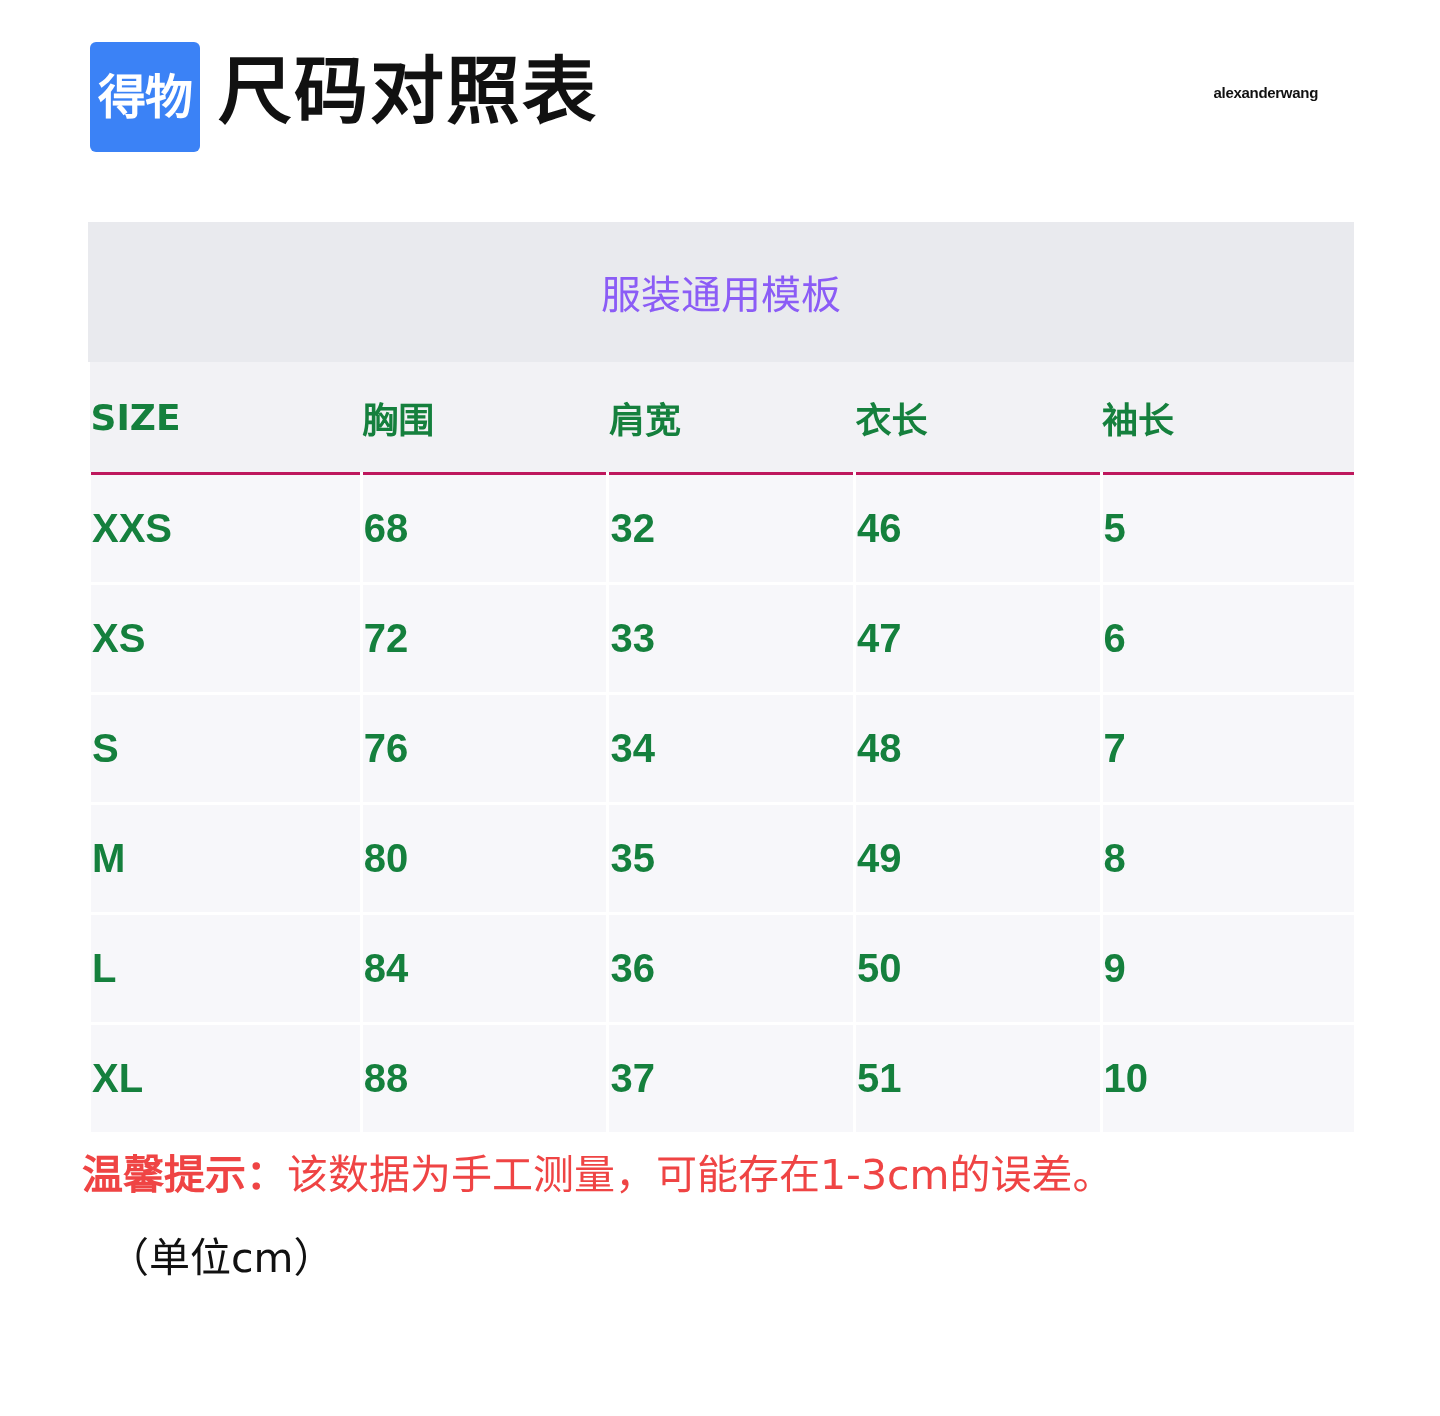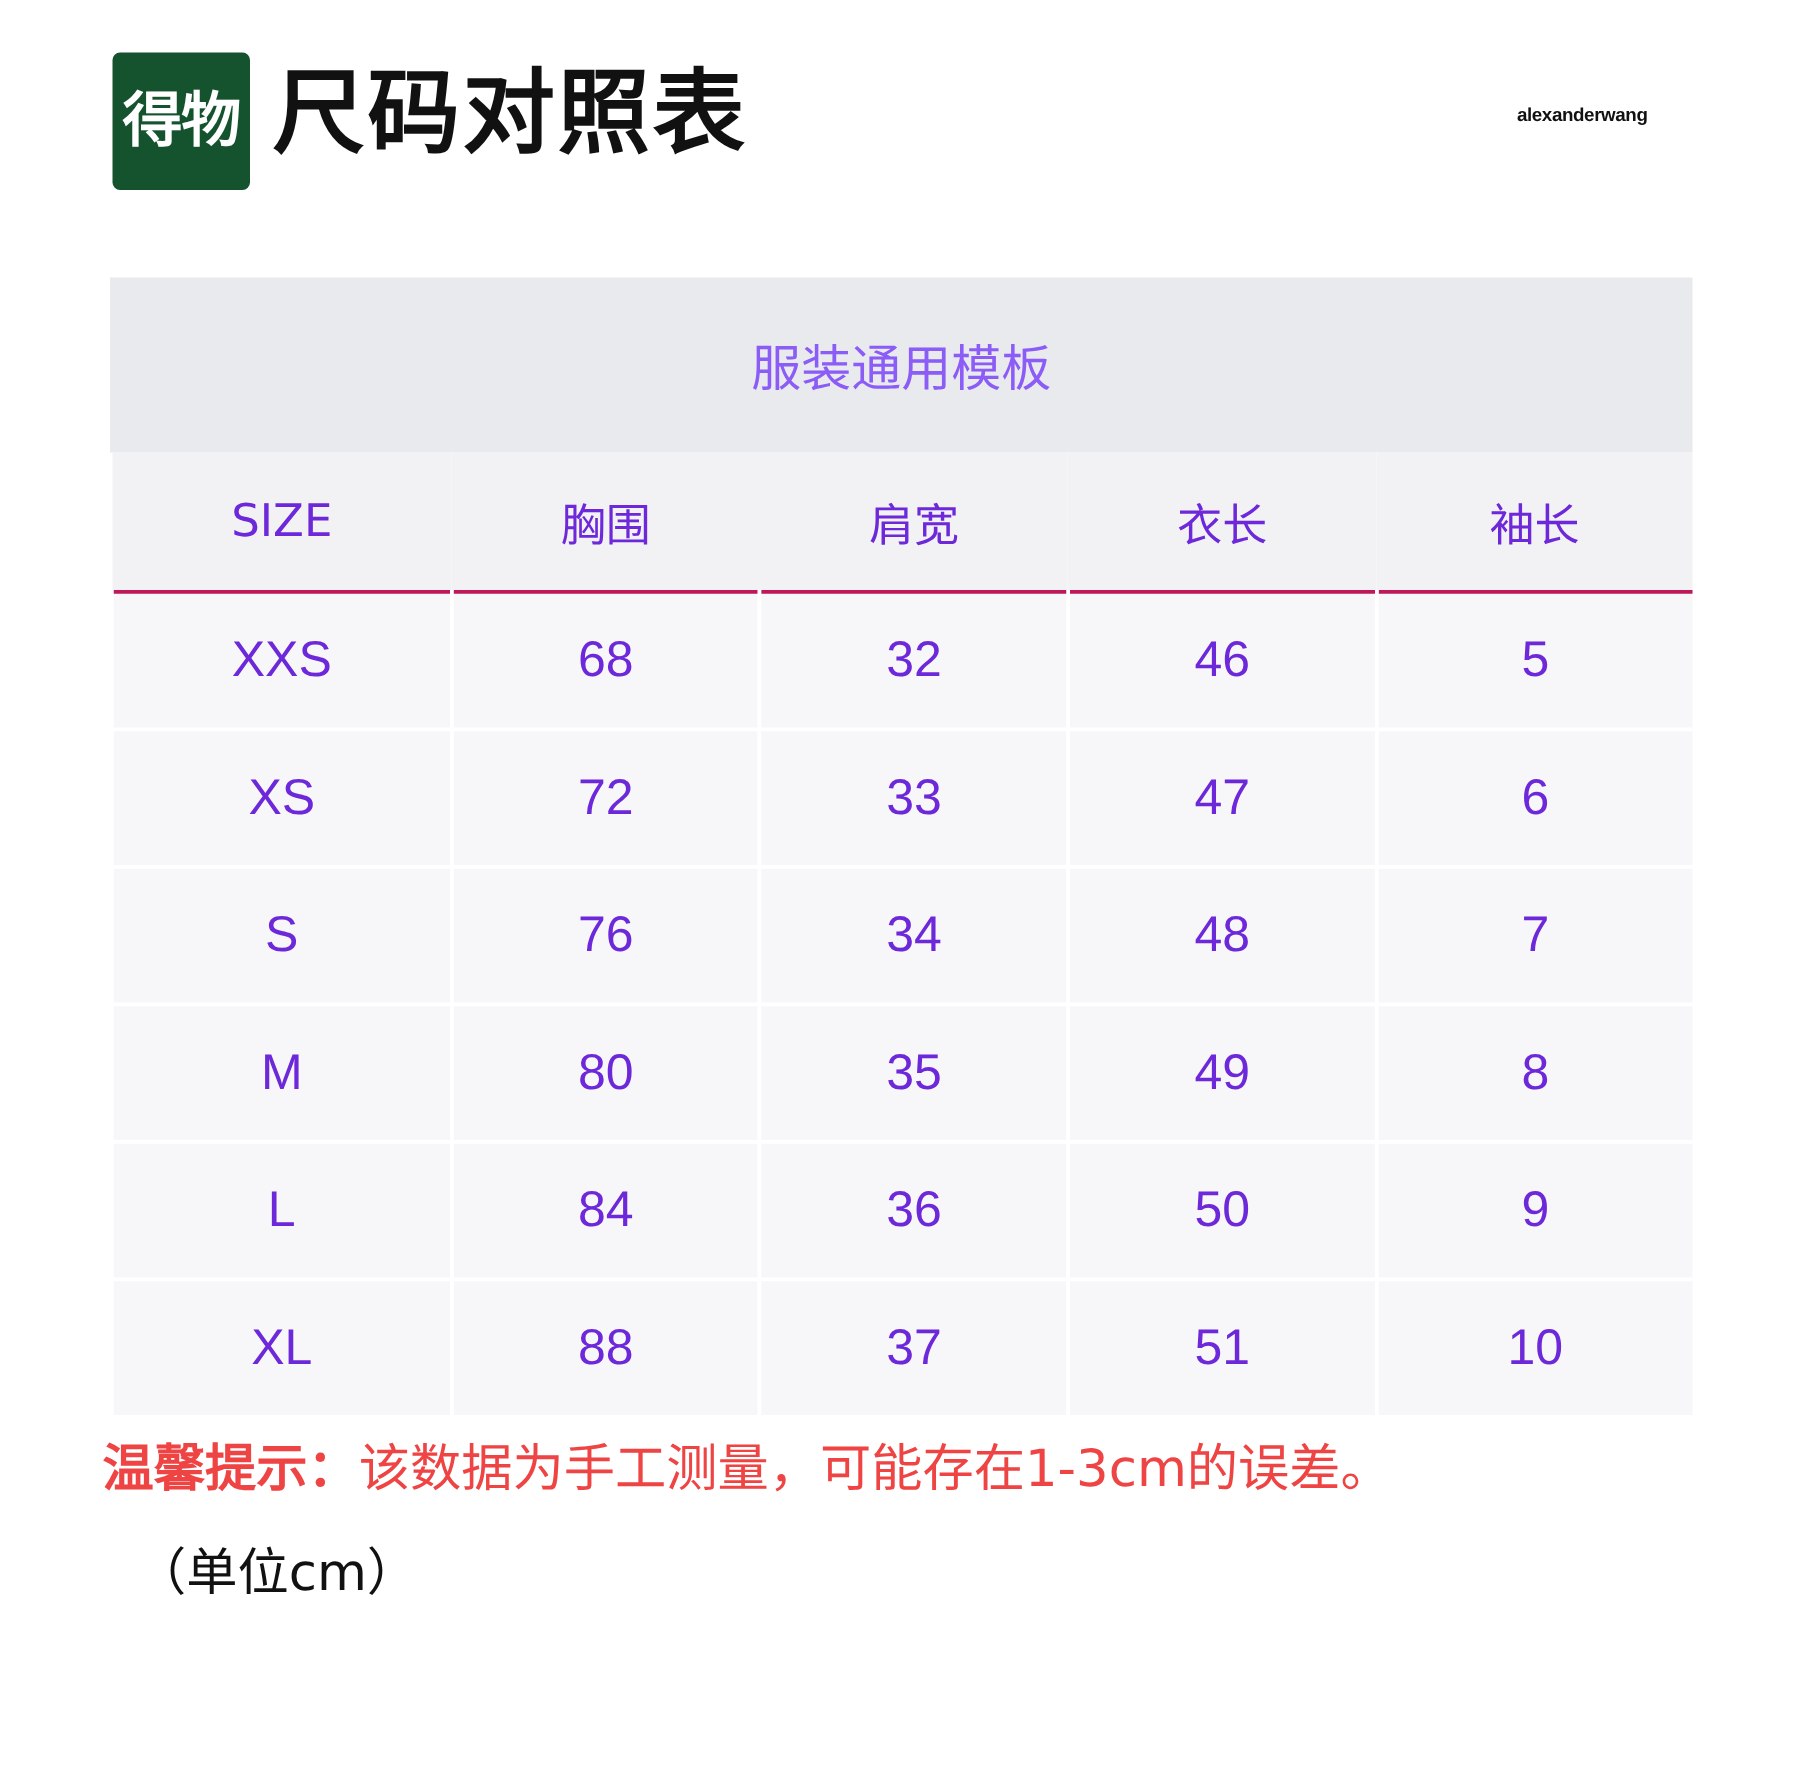--- a/index.html
+++ b/index.html
@@ -29,21 +29,21 @@
     left: 0;
     width: 1440px;
     height: 150px;
   }
   .brand-badge {
     position: absolute;
     left: 90px;
     top: 20px;
     width: 110px;
     height: 110px;
-    background: #14532d;
+    background: #3b82f6;
     border-radius: 6px;
     display: flex;
     align-items: center;
     justify-content: center;
   }
   .brand-badge-text {
     color: #ffffff;
     font-size: 48px;
     font-weight: bold;
     letter-spacing: -1px;
@@ -89,24 +89,24 @@
     color: #8b5cf6;
     font-family: Liberation Mono, monospace;
   }
   table.size-table {
     width: 100%;
     border-collapse: collapse;
     table-layout: fixed;
   }
   table.size-table th,
   table.size-table td {
-    text-align: center;
+    text-align: left;
     vertical-align: middle;
-    font-weight: normal;
-    color: #6d28d9;
+    font-weight: bold;
+    color: #15803d;
   }
   table.size-table thead th {
     height: 108px;
     background: #f2f2f5;
     font-size: 36px;
     border: none;
     font-family: "DejaVu Sans", "Liberation Sans", sans-serif;
   }
   table.size-table tbody td {
     height: 105px;

